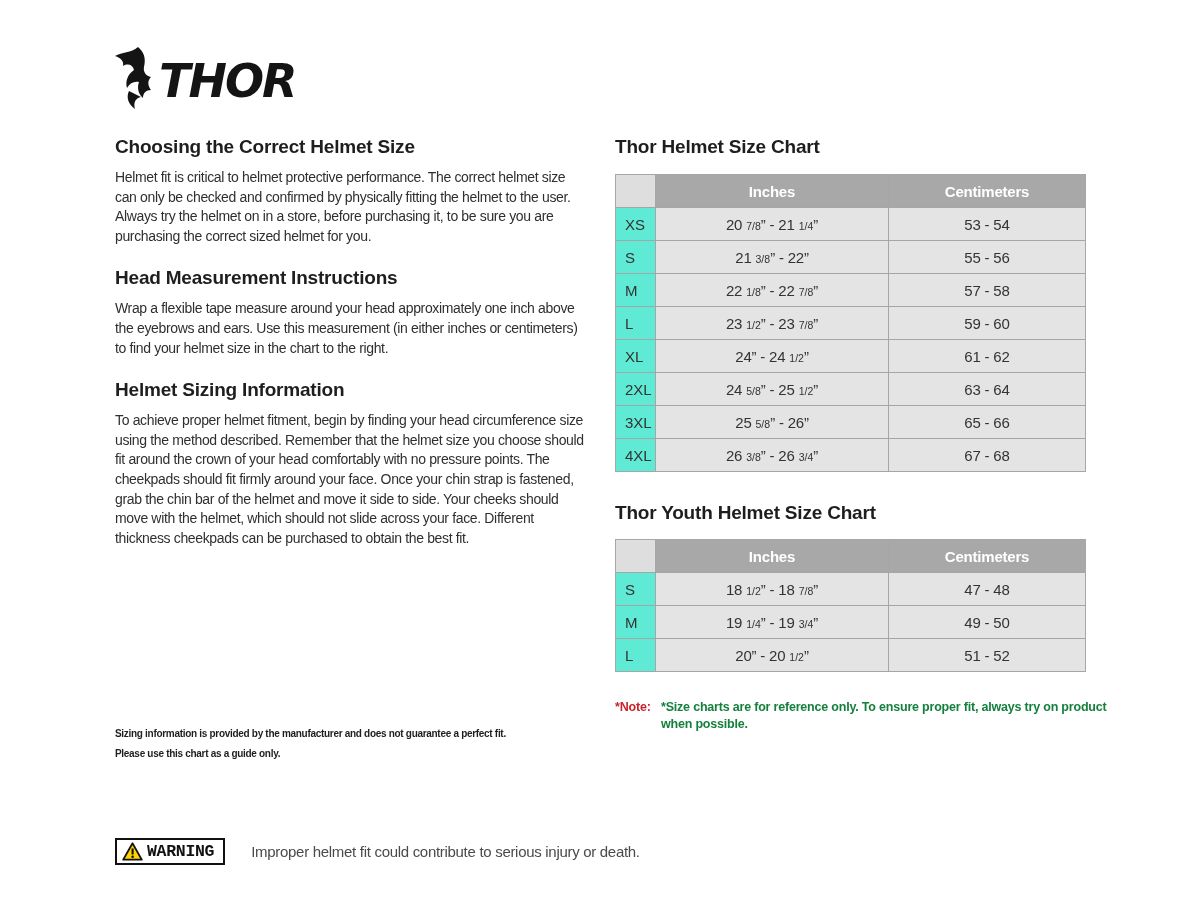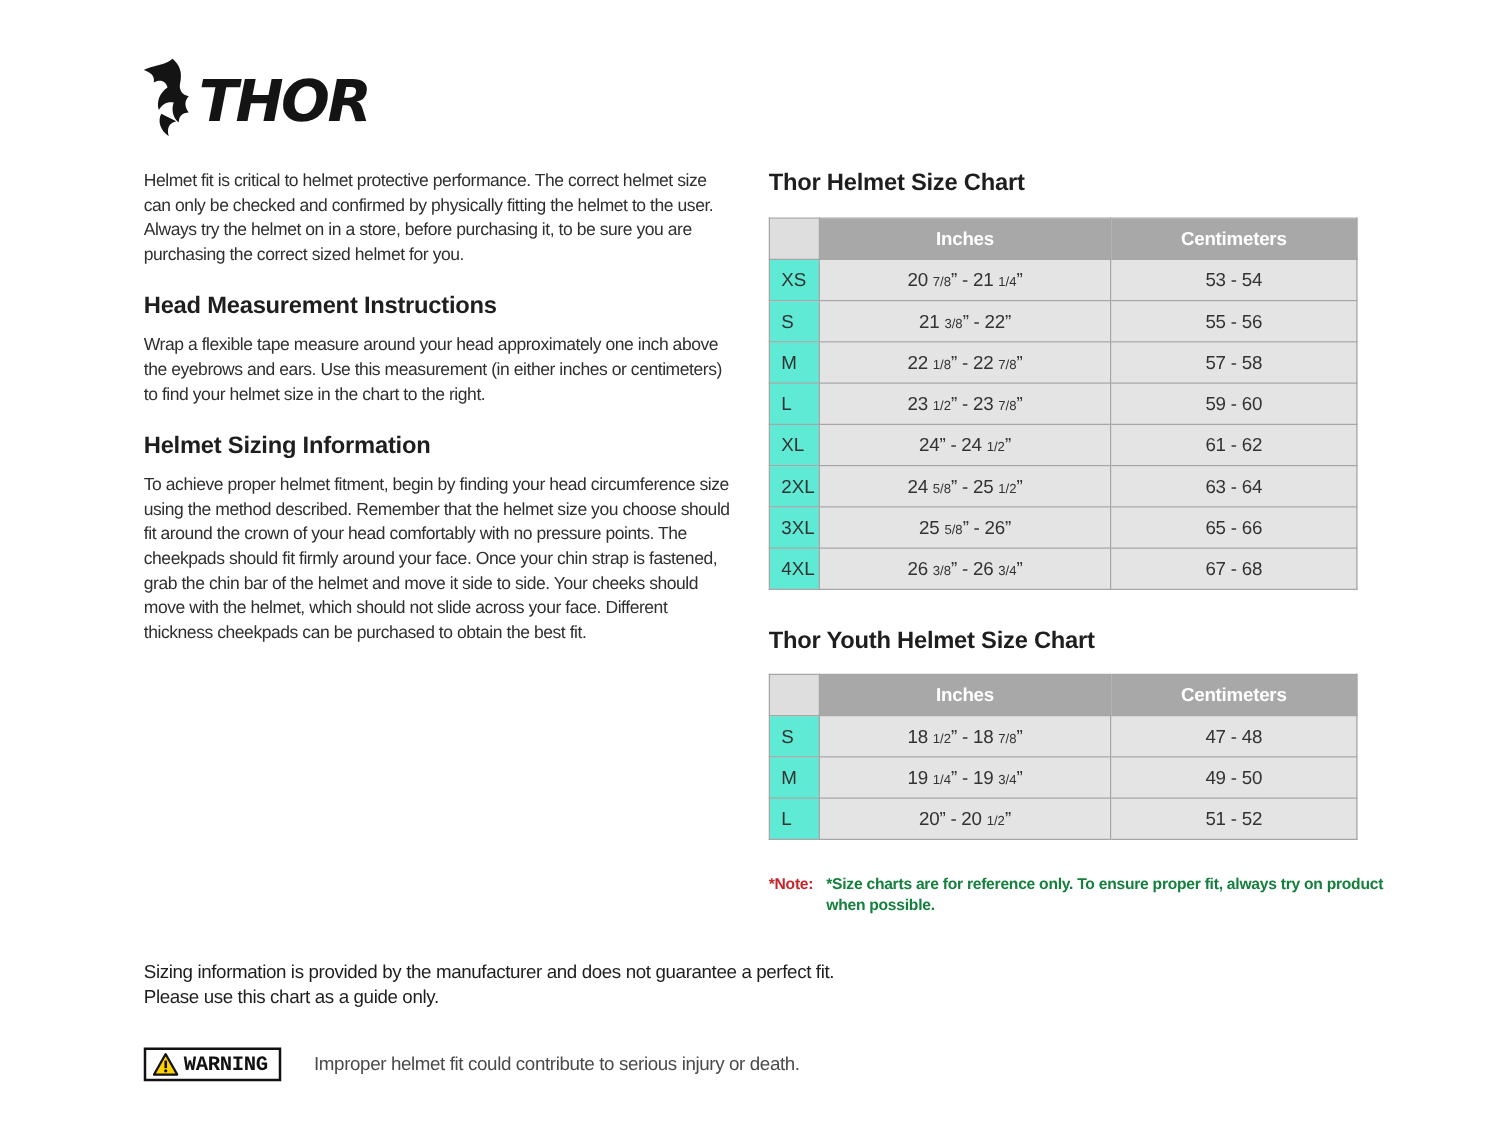--- a/index.html
+++ b/index.html
@@ -54,22 +54,22 @@
   .note-label {
     color: #c8242b; font-weight: 700; font-size: 12.5px; line-height: 17px;
     width: 46px; flex: 0 0 46px; letter-spacing: -0.2px; white-space: nowrap;
   }
   .note-line {
     color: #15803d; font-weight: 700; font-size: 12.5px; line-height: 17px;
     letter-spacing: -0.2px; white-space: nowrap;
   }
 
   .disclaimer {
-    position: absolute; left: 115px; top: 768px; width: 800px;
-    font-weight: 400; font-size: 15px; line-height: 19.5px; color: #1e1e1e;
+    position: absolute; left: 115px; top: 724px; width: 800px;
+    font-weight: 700; font-size: 10px; line-height: 19.5px; color: #1e1e1e;
     letter-spacing: -0.3px;
   }
   .disclaimer div { white-space: nowrap; }
 
   .warning-row { position: absolute; left: 115px; top: 838px; display: flex; align-items: center; }
   .warning-box {
     display: inline-flex; align-items: center; border: 2px solid #111;
     background: #fff; height: 27px; padding: 0 9px 0 5px; font-family: Liberation Mono, monospace;
   }
   .warning-icon { display: inline-flex; margin-right: 4px; }
@@ -89,20 +89,21 @@
         <path d="M25 1 C18 7 9 6 2 10 C8 12 11 15 10 20 C15 17 20 19 21 24 C15 28 12 35 14 42 C17 37 21 35 26 36 C24 41 25 48 30 52 C30 47 33 44 38 44 C35 40 34 35 38 31 C33 30 30 26 31 21 C33 12 31 6 25 1 Z"></path>
         <path d="M16 45 C13 51 15 58 22 63 C20 56 23 52 28 51 Z"></path>
       </g>
       <text x="46" y="51" font-family="'DejaVu Sans', sans-serif" font-size="46" font-weight="bold" font-style="italic" letter-spacing="-2" fill="#141414">THOR</text>
       <rect x="172" y="47" width="4" height="4" fill="#141414"></rect>
     </svg>
   </div>
 
   <div class="col-left">
     <section>
+      <h2 class="section-heading">Choosing the Correct Helmet Size</h2>
       <p class="section-body">Helmet fit is critical to helmet protective performance. The correct helmet size can only be checked and confirmed by physically fitting the helmet to the user. Always try the helmet on in a store, before purchasing it, to be sure you are purchasing the correct sized helmet for you.</p>
     </section>
     <section>
       <h2 class="section-heading">Head Measurement Instructions</h2>
       <p class="section-body">Wrap a flexible tape measure around your head approximately one inch above the eyebrows and ears. Use this measurement (in either inches or centimeters) to find your helmet size in the chart to the right.</p>
     </section>
     <section>
       <h2 class="section-heading">Helmet Sizing Information</h2>
       <p class="section-body">To achieve proper helmet fitment, begin by finding your head circumference size using the method described. Remember that the helmet size you choose should fit around the crown of your head comfortably with no pressure points. The cheekpads should fit firmly around your face. Once your chin strap is fastened, grab the chin bar of the helmet and move it side to side. Your cheeks should move with the helmet, which should not slide across your face. Different thickness cheekpads can be purchased to obtain the best fit.</p>
     </section>

